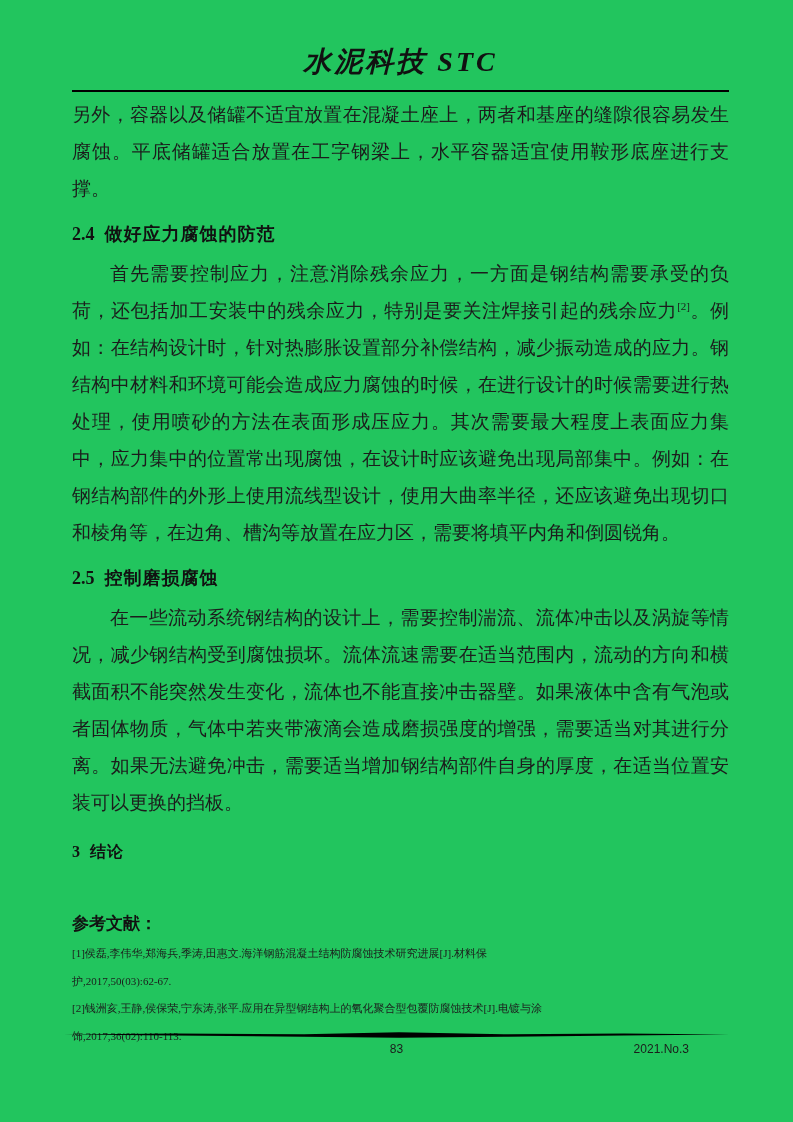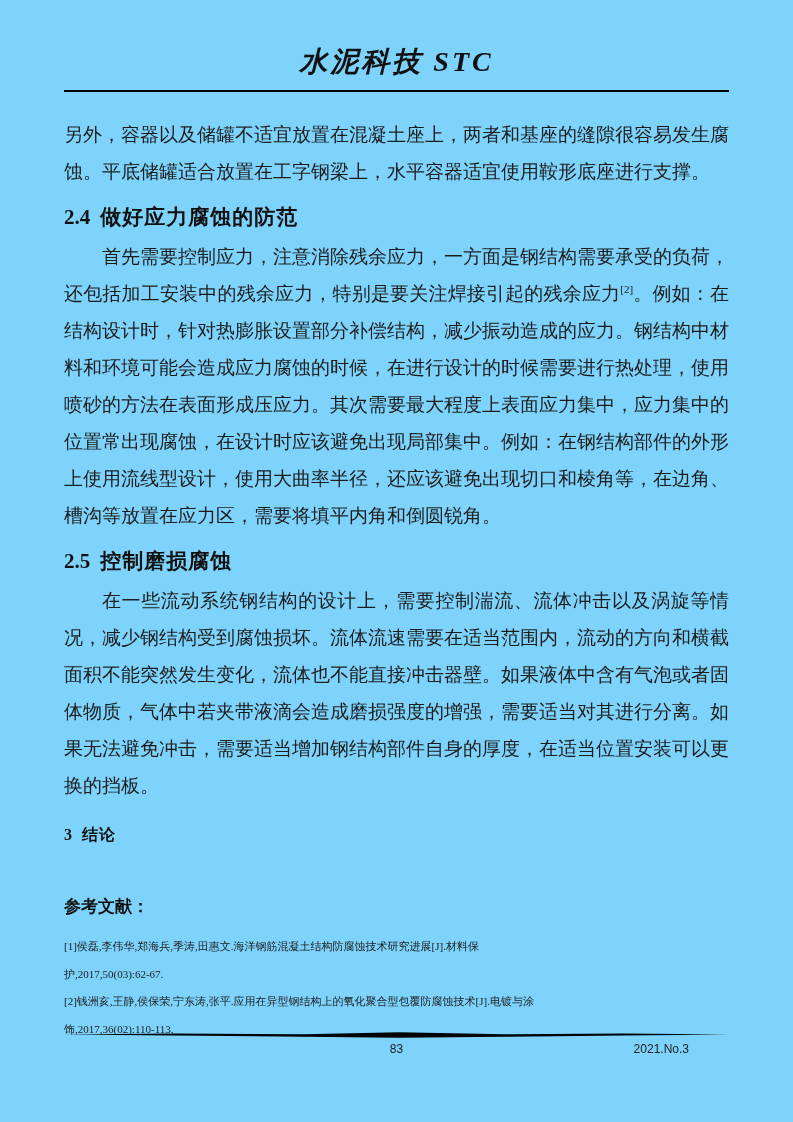--- a/index.html
+++ b/index.html
@@ -2,24 +2,25 @@
 <html><head>
 <meta charset="utf-8">
 <style>
   * { margin: 0; padding: 0; box-sizing: border-box; }
   html, body { background: #ffffff; }
   .page {
     position: relative;
     width: 793px;
     height: 1122px;
     margin: 0 auto;
-    background: #7dd3fc;
+    background: #22c55e;
     color: #1c1c1c;
     font-family: "Liberation Serif", serif;
     overflow: hidden;
+    padding-left: 8px;
   }
   .content {
     padding: 46px 64px 0 64px;
   }
   
   .journal-title {
     text-align: center;
     font-size: 28px;
     line-height: 32px;
     font-style: italic;
@@ -35,53 +36,53 @@
   }
   
   .body-para {
     font-size: 19px;
     line-height: 37px;
     text-align: justify;
     text-justify: inter-character;
     color: #1c1c1c;
   }
   .body-para.indent { text-indent: 2em; }
-  .p1 { margin-top: 24px; }
+  .p1 { margin-top: 4px; }
   .p-after-heading { margin-top: 2px; }
   sup.cite {
     font-size: 11px;
     vertical-align: super;
     line-height: 0;
   }
   
   .section-heading {
     margin-top: 12px;
     margin-bottom: 6px;
-    font-size: 21px;
+    font-size: 18px;
     line-height: 30px;
     font-weight: bold;
     color: #111111;
   }
   .section-heading .h-num {
     font-family: "Liberation Serif", serif;
     margin-right: 10px;
   }
   .section-heading .h-title {
     font-family: "Liberation Sans", sans-serif;
     letter-spacing: 1px;
   }
   .section-heading.lvl1 { font-size: 16px; margin-top: 16px; }
   
   .references { margin-top: 44px; }
   .refs-label {
     font-size: 17px;
     font-weight: bold;
     font-family: "Liberation Sans", sans-serif;
     line-height: 26px;
-    margin-bottom: 13px;
+    margin-bottom: 3px;
     color: #111111;
   }
   .ref-line {
     font-size: 11px;
     line-height: 27.5px;
     color: #1c1c1c;
     white-space: nowrap;
   }
   
   .footer {

